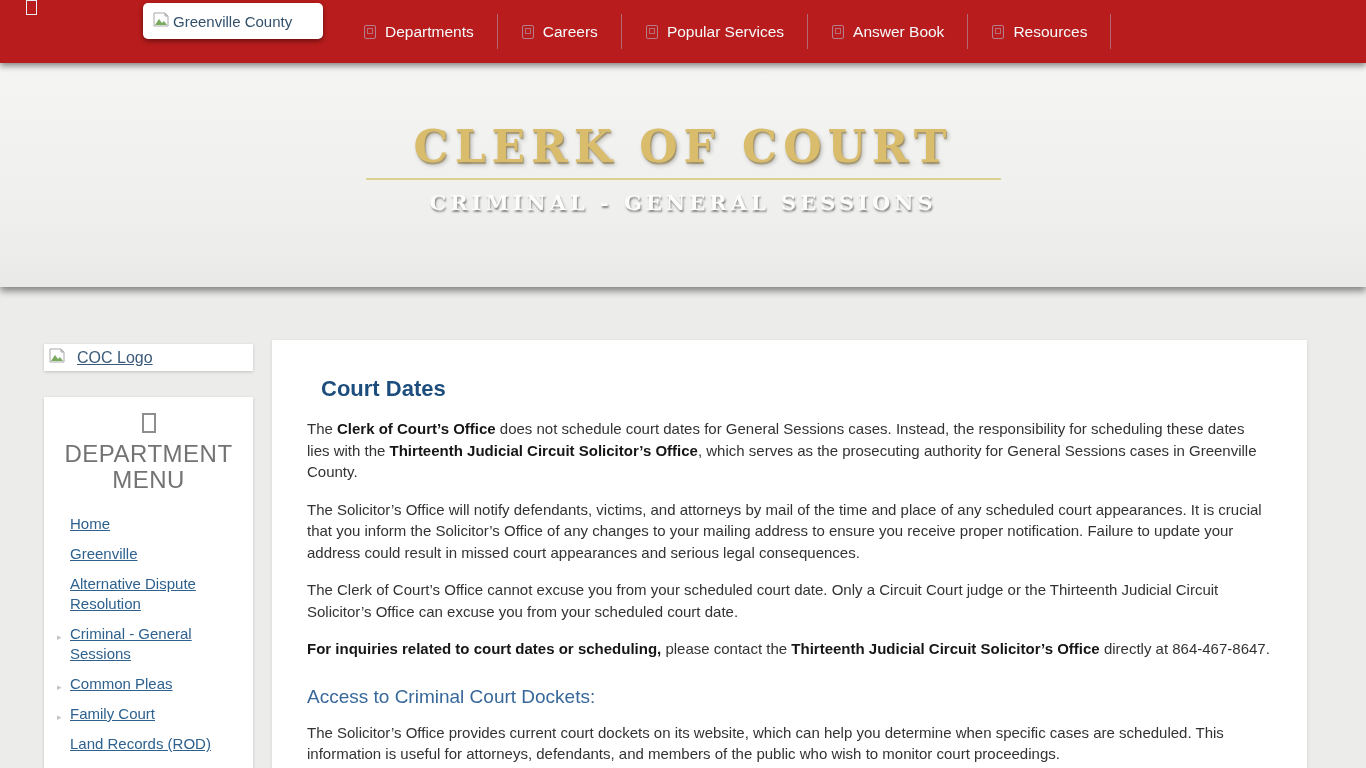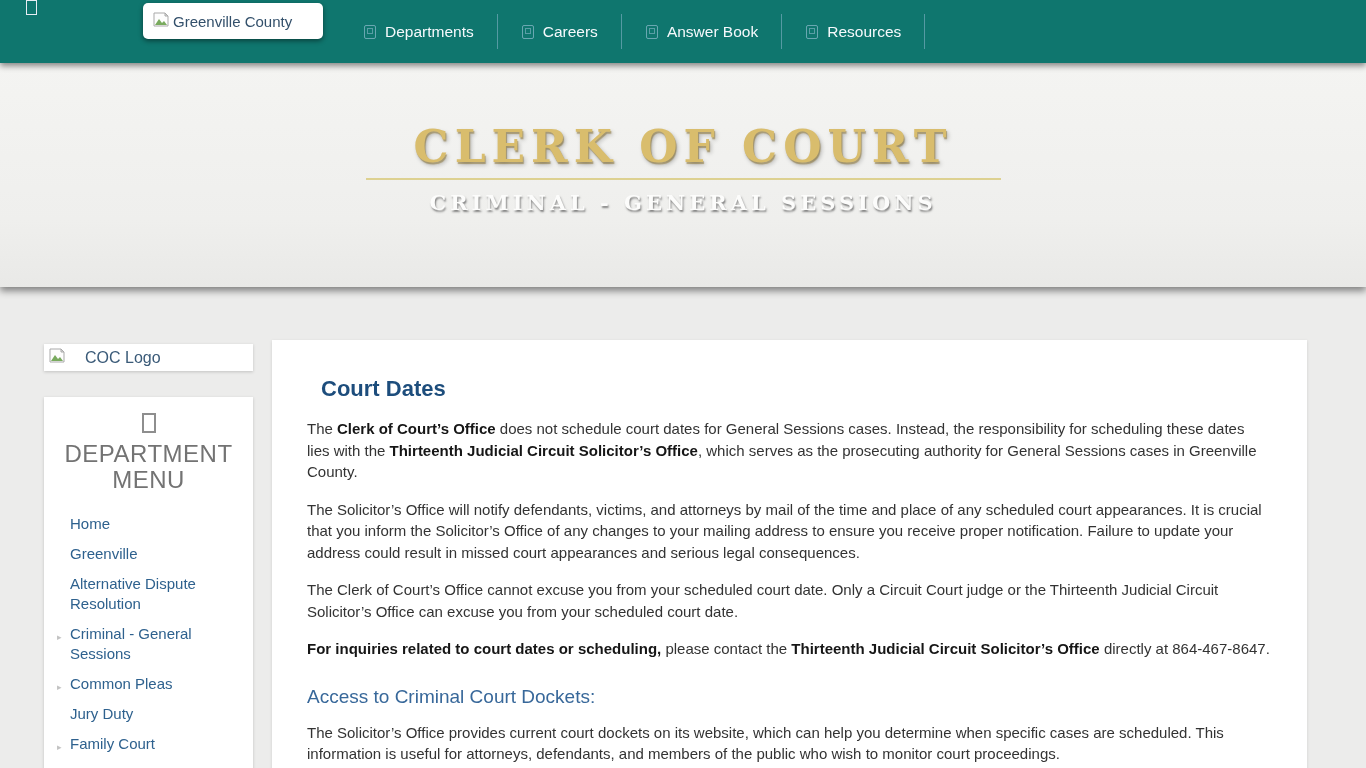--- a/index.html
+++ b/index.html
@@ -1,21 +1,21 @@
 <!DOCTYPE html>
 <html><head>
 <meta charset="utf-8">
 <style>
   * { margin:0; padding:0; box-sizing:border-box; }
   html,body { width:1366px; height:768px; overflow:hidden; background:#ececeb;
     font-family:"Liberation Sans", sans-serif; }
 
   
   .topnav { position:absolute; top:0; left:0; width:1366px; height:63px;
-    background:#0f766e; box-shadow:0 3px 6px rgba(0,0,0,.45); z-index:30; }
+    background:#b91c1c; box-shadow:0 3px 6px rgba(0,0,0,.45); z-index:30; }
   .logo-card { position:absolute; top:3px; left:143px; width:180px; height:36px;
     background:#fff; border-radius:5px; box-shadow:0 2px 5px rgba(0,0,0,.45);
     display:flex; align-items:center; padding:0 10px; gap:4px; z-index:31; }
   .logo-card .alt-text { font-size:15px; color:#33506b; white-space:nowrap; }
   .broken-img { flex:0 0 auto; display:inline-block; }
   .nav-menu { position:absolute; left:340px; top:0; height:63px; display:flex;
     align-items:stretch; }
   .nav-item { display:flex; align-items:center; gap:9px; padding:0 24px;
     color:#f6f9fc; font-size:15.5px; cursor:pointer; position:relative; }
   .nav-item::after { content:""; position:absolute; right:0; top:14px; bottom:14px;
@@ -38,32 +38,32 @@
   .banner-rule { width:635px; height:2px; margin:6px auto 10px auto;
     background:#ddd191; }
   .banner-sub { font-family:"DejaVu Serif", serif; font-weight:bold;
     font-size:21px; letter-spacing:4px; color:#fcfcfb;
     text-shadow:1px 2px 2px rgba(110,110,110,.85); }
 
   
   .side-logo-card { position:absolute; top:344px; left:44px; width:209px;
     height:27px; background:#fff; box-shadow:0 1px 3px rgba(0,0,0,.18);
     display:flex; align-items:center; padding:0 5px; }
-  .coc-link { display:flex; align-items:center; gap:20px; color:#3a5a78;
-    font-size:16px; cursor:pointer; }
+  .coc-link { display:flex; align-items:center; gap:12px; color:#3a5a78;
+    font-size:16px; text-decoration:underline; cursor:pointer; }
   .menu-card { position:absolute; top:397px; left:44px; width:209px;
     height:420px; background:#fff; box-shadow:0 1px 3px rgba(0,0,0,.18);
     padding:16px 12px 20px 12px; }
   .tofu-gray { width:14px; height:20px; border:2px solid #8e8e8e;
     display:block; margin:0 auto 8px auto; }
   .menu-title { text-align:center; color:#737373; font-size:24px;
     line-height:1.08; letter-spacing:.5px; margin-bottom:16px; }
   .menu-list { list-style:none; }
   .menu-item { position:relative; padding:5px 6px 5px 14px; color:#2e618e;
-    font-size:15px; line-height:20px; cursor:pointer; }
+    font-size:15px; line-height:20px; cursor:pointer;text-decoration:underline; }
   .expand-mark { position:absolute; left:1px; top:8px; font-size:9px;
     color:#c2c2c2; }
 
   
   .content-card { position:absolute; top:340px; left:272px; width:1035px;
     height:600px; background:#fff; box-shadow:0 1px 3px rgba(0,0,0,.12);
     padding:36px 36px 30px 35px; }
   .page-title { color:#1d4d7c; font-size:22px; font-weight:bold;
     margin-bottom:16px;margin-left:14px; }
   .content-card p { font-size:15px; color:#333; line-height:21.5px;
@@ -77,20 +77,24 @@
 
 <div class="topnav">
   <div class="nav-menu" id="nav-menu">
       <div class="nav-item">
         <span class="ph-icon"></span>
         <span>Departments</span>
       </div>
       <div class="nav-item">
         <span class="ph-icon"></span>
         <span>Careers</span>
+      </div>
+      <div class="nav-item">
+        <span class="ph-icon"></span>
+        <span>Popular Services</span>
       </div>
       <div class="nav-item">
         <span class="ph-icon"></span>
         <span>Answer Book</span>
       </div>
       <div class="nav-item">
         <span class="ph-icon"></span>
         <span>Resources</span>
       </div>
     </div>
@@ -131,21 +135,20 @@
 
 <div class="menu-card">
   <span class="tofu-gray"></span>
   <div class="menu-title">DEPARTMENT MENU</div>
   <ul class="menu-list" id="menu-list">
       <li class="menu-item"><span>Home</span></li>
       <li class="menu-item"><span>Greenville</span></li>
       <li class="menu-item"><span>Alternative Dispute Resolution</span></li>
       <li class="menu-item"><span class="expand-mark">▸</span><span>Criminal - General Sessions</span></li>
       <li class="menu-item"><span class="expand-mark">▸</span><span>Common Pleas</span></li>
-      <li class="menu-item"><span>Jury Duty</span></li>
       <li class="menu-item"><span class="expand-mark">▸</span><span>Family Court</span></li>
       <li class="menu-item"><span>Land Records (ROD)</span></li>
     </ul>
 </div>
 
 <div class="content-card">
   <div class="page-title">Court Dates</div>
   <div id="paragraphs">
       <p><span>The </span><b>Clerk of Court’s Office</b><span> does not schedule court dates for General Sessions cases. Instead, the responsibility for scheduling these dates lies with the </span><b>Thirteenth Judicial Circuit Solicitor’s Office</b><span>, which serves as the prosecuting authority for General Sessions cases in Greenville County.</span></p>
       <p><span>The Solicitor’s Office will notify defendants, victims, and attorneys by mail of the time and place of any scheduled court appearances. It is crucial that you inform the Solicitor’s Office of any changes to your mailing address to ensure you receive proper notification. Failure to update your address could result in missed court appearances and serious legal consequences.</span></p>

